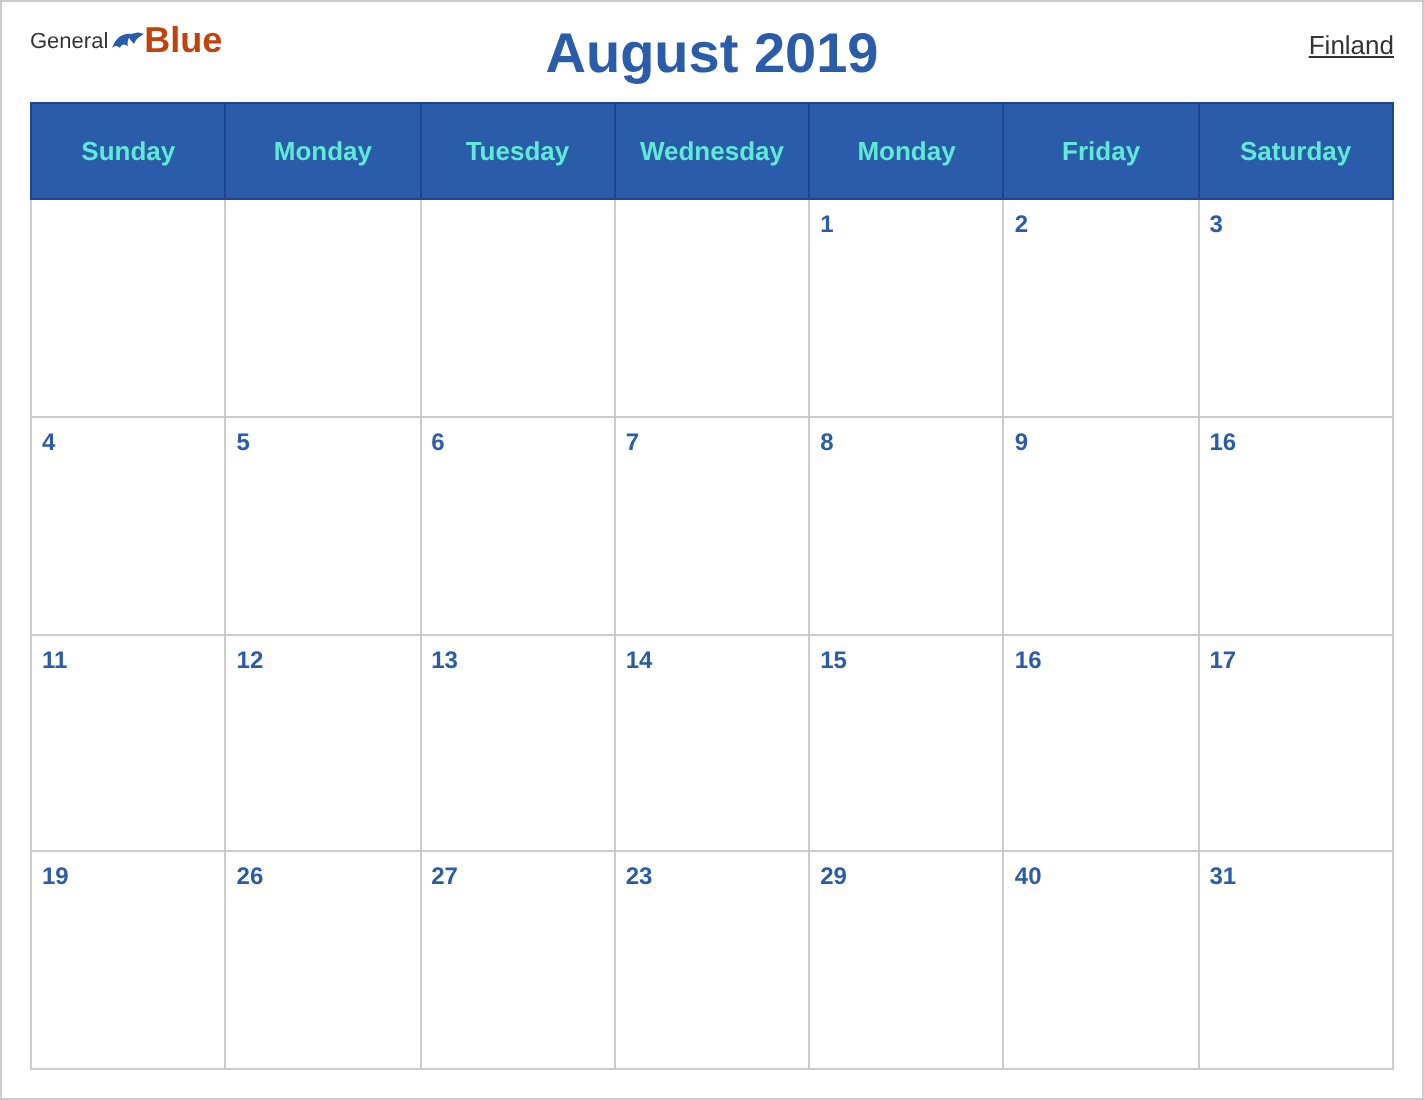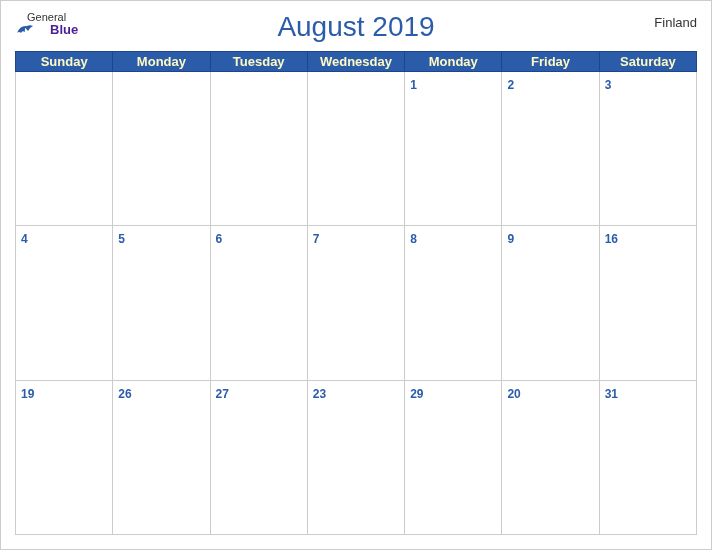--- a/index.html
+++ b/index.html
@@ -26,66 +26,67 @@
       align-items: center;
       justify-content: center;
       position: relative;
       margin-bottom: 8px;
     }
     .logo-area {
       position: absolute;
       left: 0;
       top: 0;
       display: flex;
-      flex-direction: column;
+      flex-direction: row;
       align-items: center;
       line-height: 1.1;
     }
     .logo-general {
       font-size: 11px;
       color: #333;
       font-weight: normal;
     }
     .logo-blue {
-      font-size: 13px;
+      font-size: 18px;
       font-weight: bold;
-      color: #4c1d95;
+      color: #c2410c;
       display: flex;
       align-items: center;
-      gap: 17px;
+      gap: 0;
     }
     .logo-bird {
       width: 18px;
       height: 14px;
     }
     .calendar-title {
       font-size: 28px;
-      font-weight: normal;
+      font-weight: bold;
       color: #2a5caa;
       text-align: center;
     }
     .country-label {
       position: absolute;
       right: 0;
       top: 4px;
       font-size: 13px;
       color: #333;
+      text-decoration: underline;
     }
     .calendar-table {
       width: 100%;
       flex: 1;
       border-collapse: collapse;
     }
     .calendar-table th {
       background-color: #2a5caa;
-      color: #fef9c3;
+      color: #5eead4;
       text-align: center;
       font-size: 13px;
       font-weight: bold;
-      padding: 2px 2px;
+      padding: 16px 2px;
       border: 1px solid #1e4490;
     }
     .calendar-table td {
       border: 1px solid #ccc;
       vertical-align: top;
       padding: 3px 5px;
       width: calc(100% / 7);
     }
     .week-row td {
       height: 72px;
@@ -146,23 +147,32 @@
         <tr class="week-row">
           <td class="day-cell"><span class="day-number">4</span></td>
           <td class="day-cell"><span class="day-number">5</span></td>
           <td class="day-cell"><span class="day-number">6</span></td>
           <td class="day-cell"><span class="day-number">7</span></td>
           <td class="day-cell"><span class="day-number">8</span></td>
           <td class="day-cell"><span class="day-number">9</span></td>
           <td class="day-cell"><span class="day-number">16</span></td>
         </tr>
         <tr class="week-row">
+          <td class="day-cell"><span class="day-number">11</span></td>
+          <td class="day-cell"><span class="day-number">12</span></td>
+          <td class="day-cell"><span class="day-number">13</span></td>
+          <td class="day-cell"><span class="day-number">14</span></td>
+          <td class="day-cell"><span class="day-number">15</span></td>
+          <td class="day-cell"><span class="day-number">16</span></td>
+          <td class="day-cell"><span class="day-number">17</span></td>
+        </tr>
+        <tr class="week-row">
           <td class="day-cell"><span class="day-number">19</span></td>
           <td class="day-cell"><span class="day-number">26</span></td>
           <td class="day-cell"><span class="day-number">27</span></td>
           <td class="day-cell"><span class="day-number">23</span></td>
           <td class="day-cell"><span class="day-number">29</span></td>
-          <td class="day-cell"><span class="day-number">20</span></td>
+          <td class="day-cell"><span class="day-number">40</span></td>
           <td class="day-cell"><span class="day-number">31</span></td>
         </tr>
       </tbody>
   </table>
 </div>
 
 </body></html>

